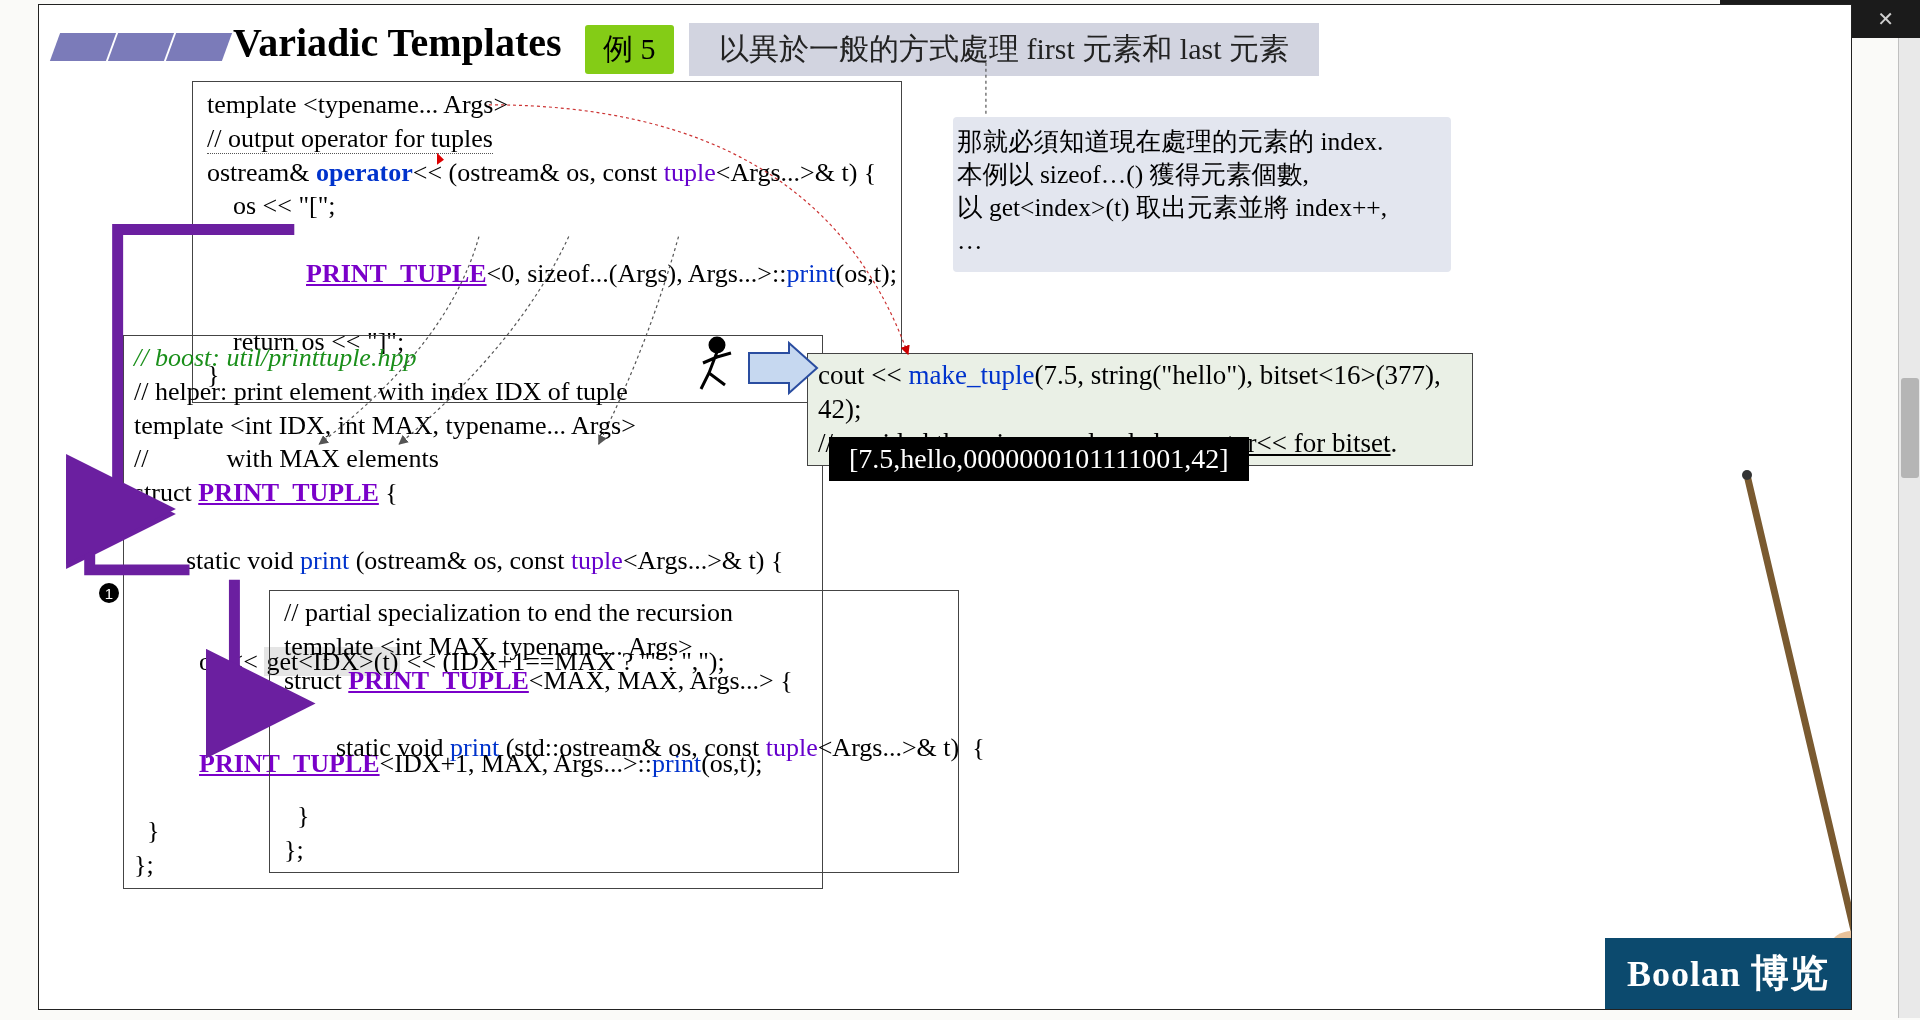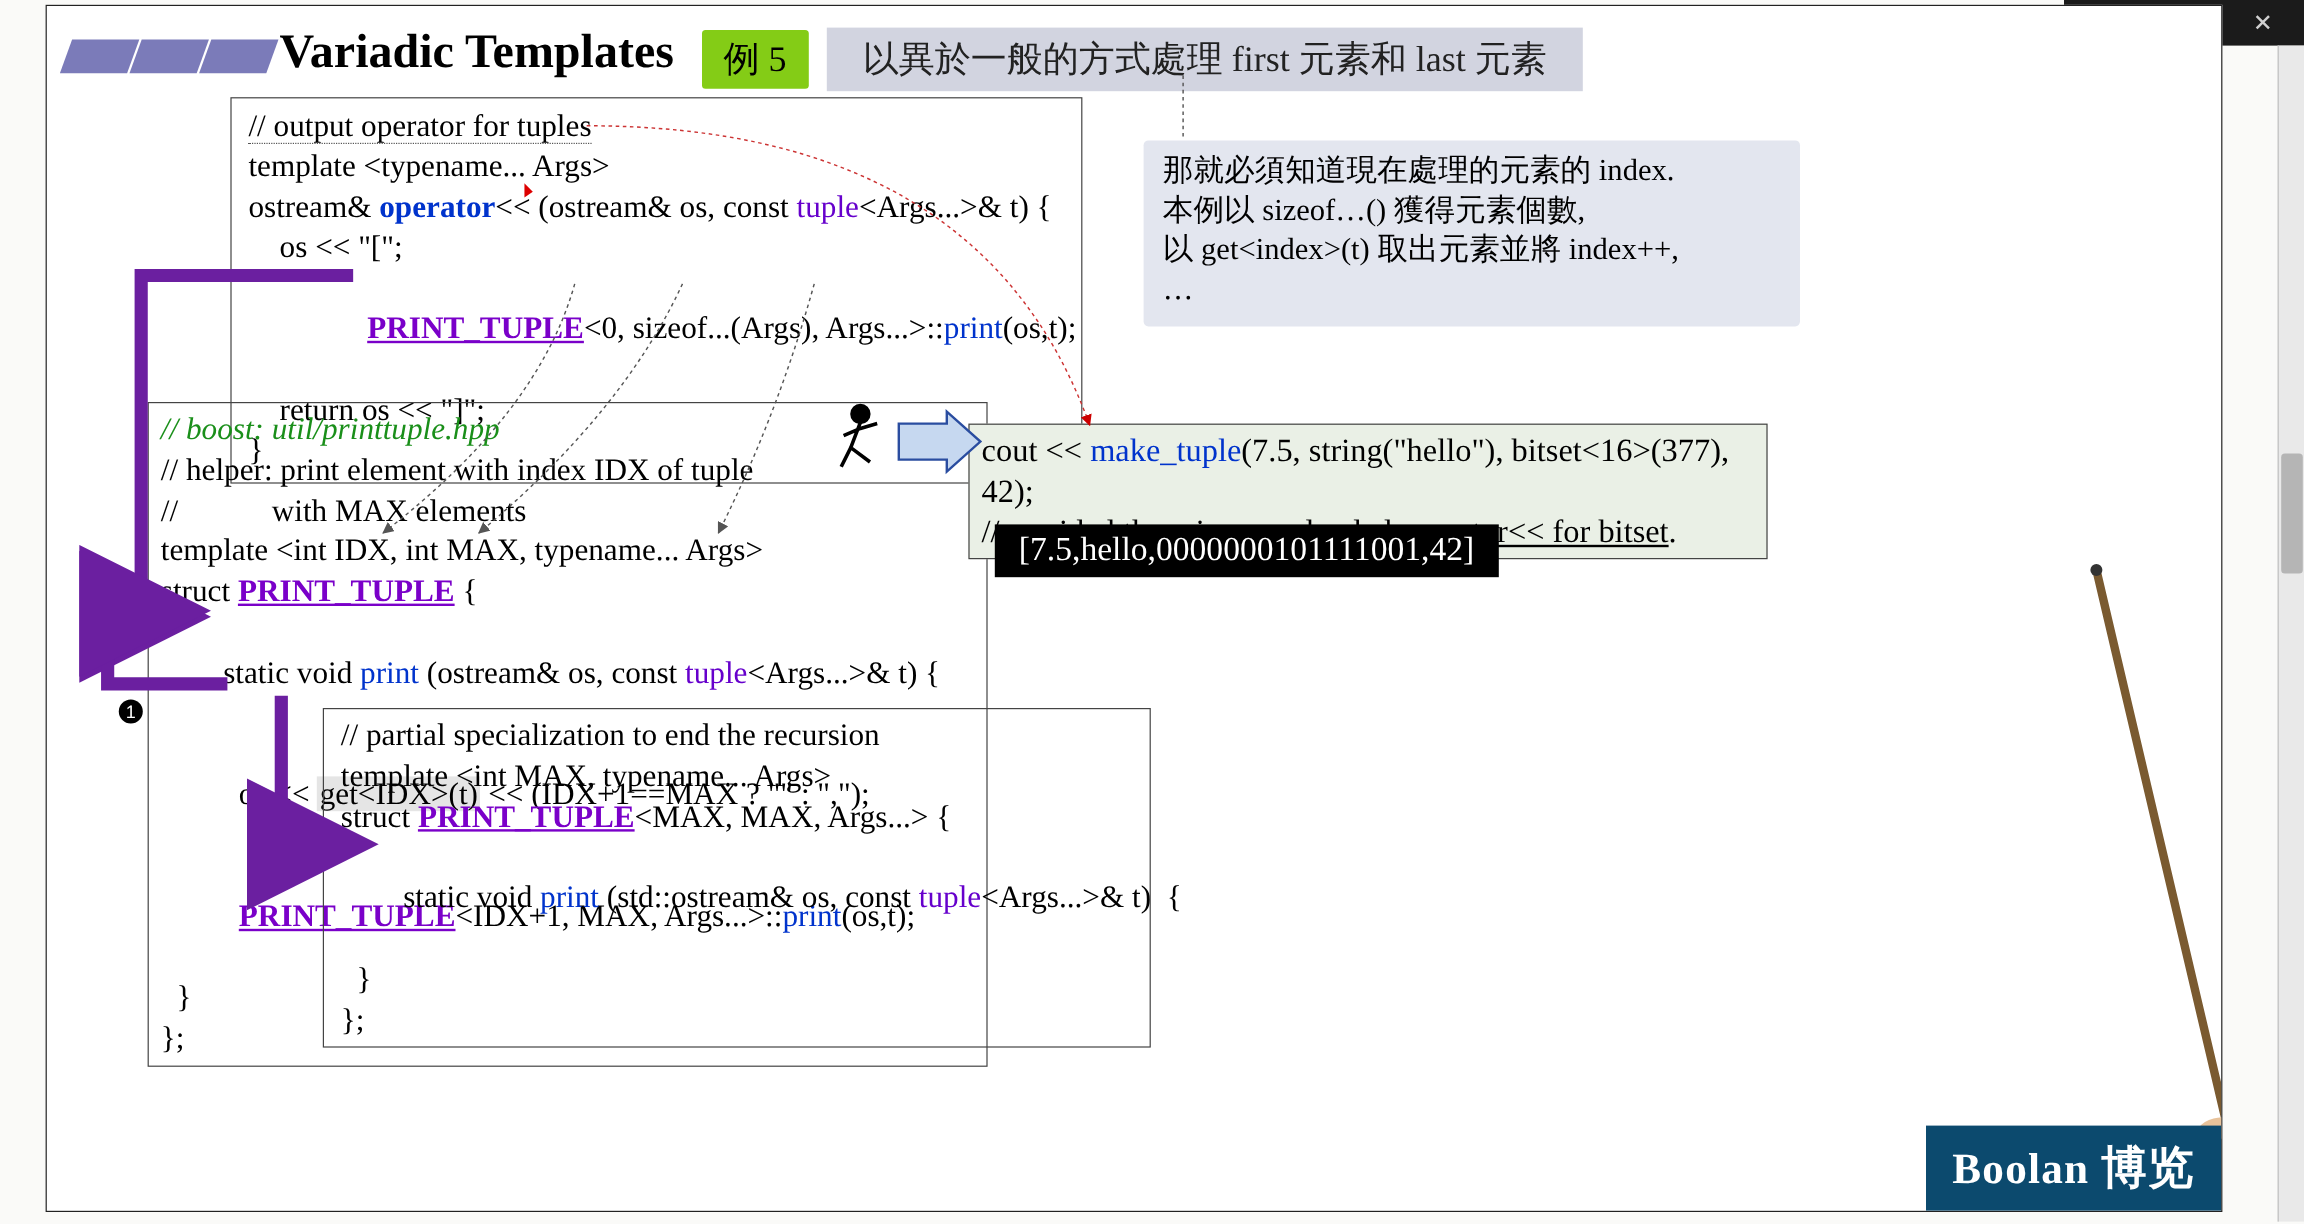--- a/index.html
+++ b/index.html
@@ -85,23 +85,23 @@
     border: 1.5px solid #444;
     padding: 6px 14px 10px 14px;
     font-size: 26px;
     line-height: 1.3;
   }
 
   
   .blurb {
     position: absolute;
     left: 914px; top: 112px;
-    width: 547px;
+    width: 498px;
     background: #e3e6ef;
-    padding: 8px 16px 14px 16px;
+    padding: 8px 16px 14px 4px;
     font-size: 25.5px;
     line-height: 1.3;
     border-radius: 4px;
   }
 
   
   .box2 {
     position: absolute;
     left: 84px; top: 330px;
     width: 700px;
@@ -246,38 +246,38 @@
   <div class="subtitle">以異於一般的方式處理 first 元素和 last 元素</div>
 
   <div class="blurb">
     <div>那就必須知道現在處理的元素的 index.</div>
     <div>本例以 sizeof…() 獲得元素個數,</div>
     <div>以 get&lt;index&gt;(t) 取出元素並將 index++,</div>
     <div>…</div>
   </div>
 
   <div class="box1">
+    <div>template &lt;typename... Args&gt;</div>
     <div><span class="underline-dotted">// output operator for tuples</span></div>
-    <div>template &lt;typename... Args&gt;</div>
     <div>
       <span>ostream&amp; </span><span class="kw-op">operator</span><span>&lt;&lt; (ostream&amp; os, const </span><span class="kw-tuple">tuple</span><span>&lt;Args...&gt;&amp; t) {</span>
     </div>
     <div style="white-space:pre">    os &lt;&lt; "[";</div>
     <div style="white-space:pre;padding-left:60px">
       <span class="kw-pt">PRINT_TUPLE</span><span>&lt;0, sizeof...(Args), Args...&gt;::</span><span class="kw-print">print</span><span>(os,t);</span>
     </div>
     <div style="white-space:pre">    return os &lt;&lt; "]";</div>
     <div>}</div>
   </div>
 
   <div class="box2">
     <div class="kw-green">// boost:  util/printtuple.hpp</div>
     <div>// helper: print element with index IDX of tuple</div>
+    <div>template &lt;int IDX, int MAX, typename... Args&gt;</div>
     <div style="white-space:pre">//            with MAX elements</div>
-    <div>template &lt;int IDX, int MAX, typename... Args&gt;</div>
     <div>
       <span>struct </span><span class="kw-pt">PRINT_TUPLE</span><span> {</span>
     </div>
     <div style="white-space:pre">
       <span>  static void </span><span class="kw-print">print</span><span> (ostream&amp; os, const </span><span class="kw-tuple">tuple</span><span>&lt;Args...&gt;&amp; t) {</span>
     </div>
     <div style="white-space:pre">
       <span>    os &lt;&lt; </span><span class="hl-cyan">get&lt;IDX&gt;(t)</span><span> &lt;&lt; (IDX+1==MAX ? "" : ",");</span>
     </div>
     <div style="white-space:pre">

